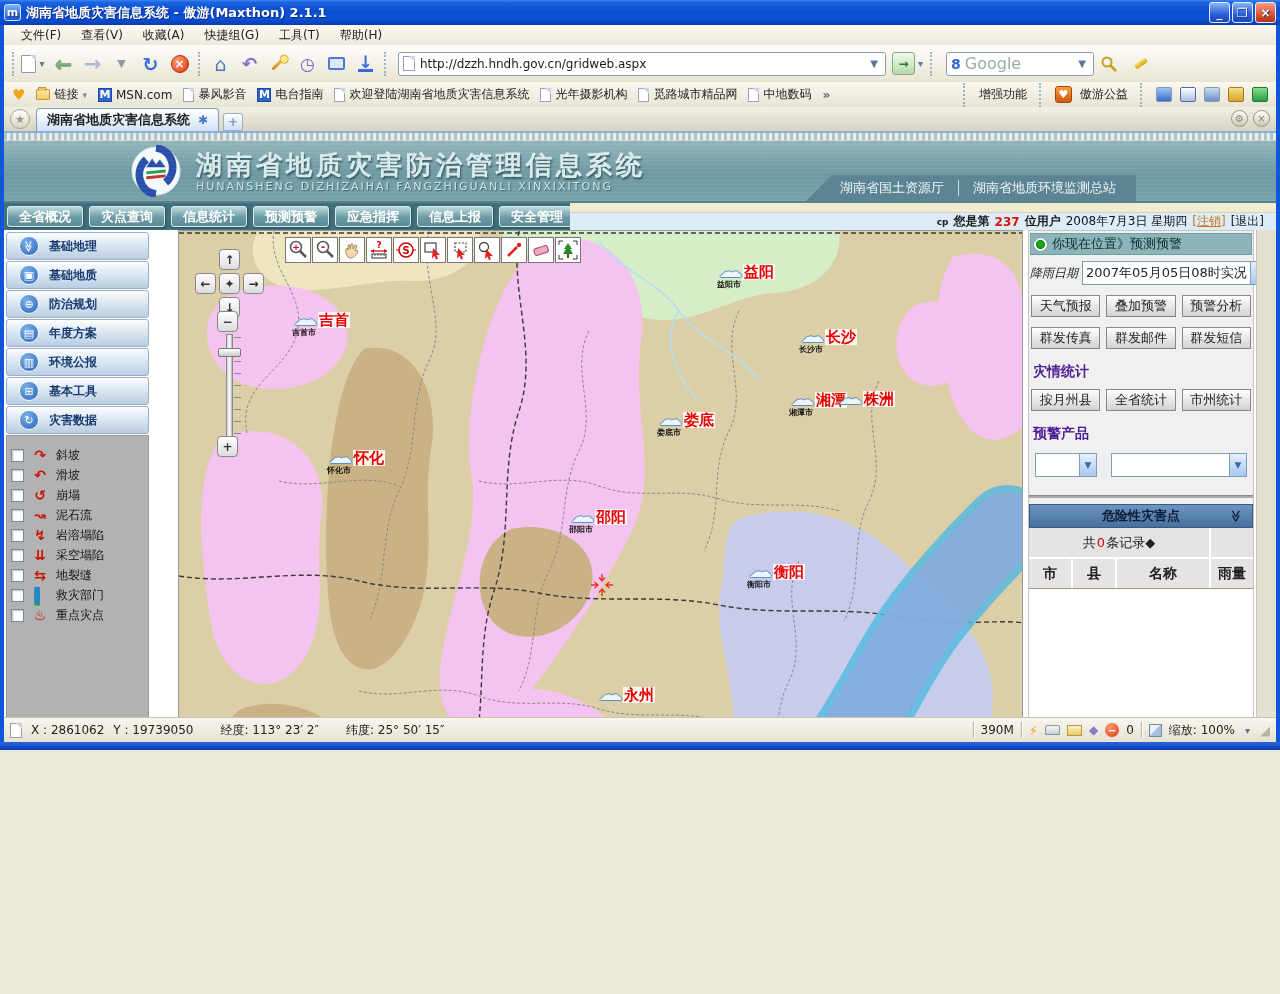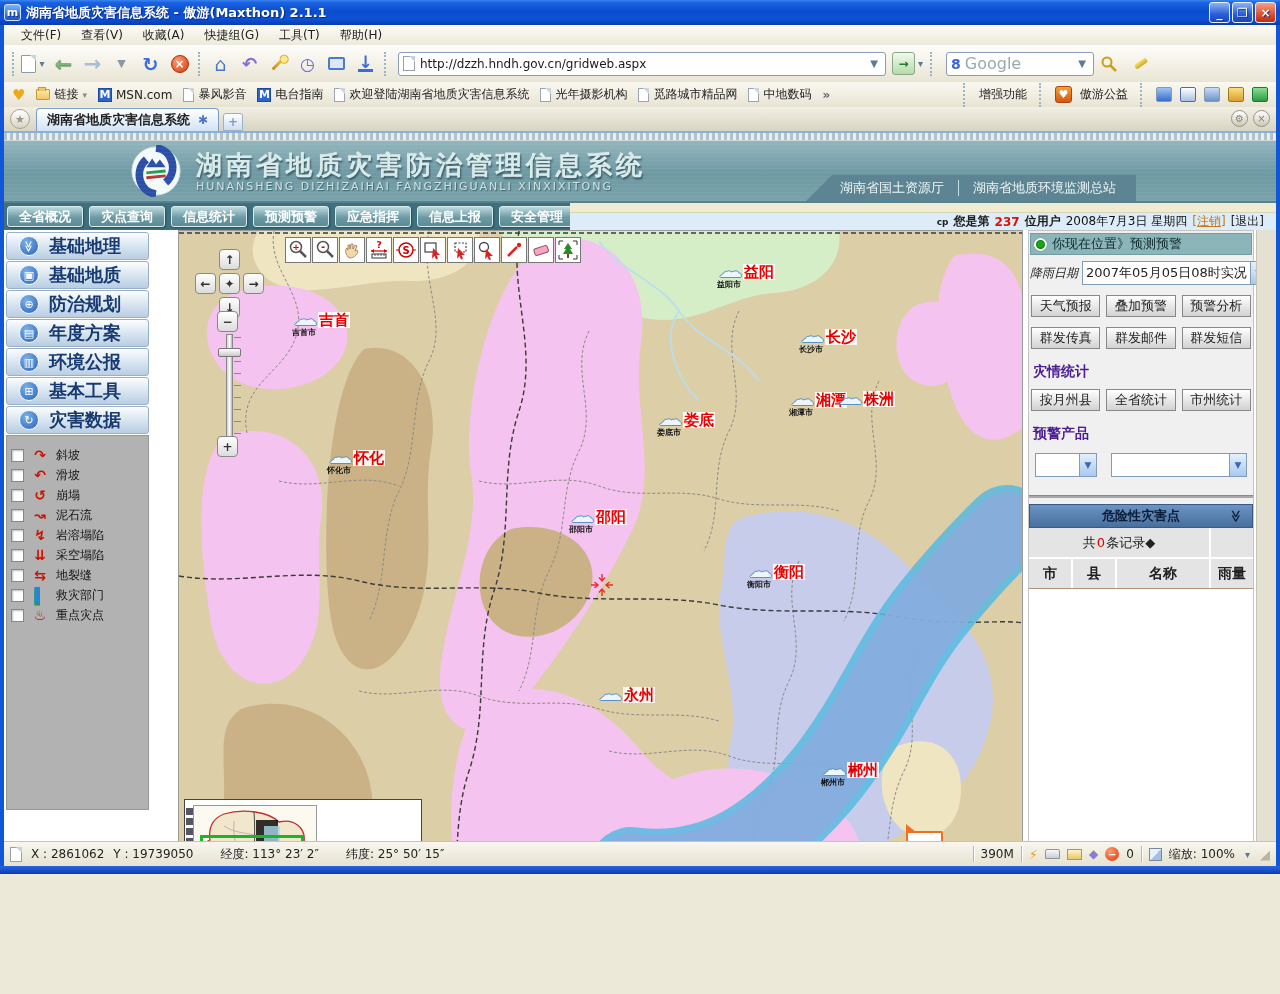--- a/index.html
+++ b/index.html
@@ -88,21 +88,21 @@
   .tab { height:23px; background:linear-gradient(#ffffff,#d2e2f6); border:1px solid #7a9cc8; border-bottom:none; border-radius:4px 4px 0 0;
     display:flex; align-items:center; gap:8px; padding:0 10px; font-weight:bold; font-size:13px; }
   .tab-close { color:#4a78c8; font-weight:bold; font-size:12px; }
   .newtab { width:20px; height:18px; margin:0 0 0 4px; background:linear-gradient(#ffffff,#cfddf0); border:1px solid #9ab0c8;
     border-radius:3px 3px 0 0; color:#7a9ac8; font-weight:bold; display:flex; align-items:center; justify-content:center; }
   .tab-right { margin-left:auto; display:flex; gap:5px; align-items:center; padding-bottom:4px; }
   .round-btn { width:17px; height:17px; border-radius:50%; background:linear-gradient(#fff,#ccc8b8); border:1px solid #989480;
     color:#887; font-size:10px; display:flex; align-items:center; justify-content:center; }
 
   
-  .content { position:relative; height:708px; background:#fff; overflow:hidden; }
+  .content { position:relative; height:584px; background:#fff; overflow:hidden; }
   .stripes { height:8px; background:repeating-linear-gradient(90deg,#b4c2c4 0 3px,#e8eef0 3px 6px); border-bottom:1px solid #cfd8da; }
   .banner { height:62px; position:relative; display:flex; align-items:center;
     background:linear-gradient(180deg,#93b5bc,#6d99a3 55%,#7aa3ab);
     border-bottom:2px solid #55828e; }
   .banner::before { content:""; position:absolute; inset:0; background:repeating-linear-gradient(0deg,rgba(255,255,255,.05) 0 1px,transparent 1px 4px); }
   .logo { margin-left:126px; flex:none; }
   .banner-titles { margin-left:14px; }
   .banner-title { color:#d9eaeb; font-size:26px; font-weight:bold; letter-spacing:4px; line-height:30px;
     text-shadow:1px 2px 2px #32555f,0 0 1px #f0fafa; }
   .banner-sub { color:#cfe3e5; font-size:11px; letter-spacing:2px; text-shadow:1px 1px 1px #3a5f6a; }
@@ -130,21 +130,21 @@
   
   .main { position:relative; height:731px; background:#fff; }
 
   
   .sidebar { position:absolute; left:2px; top:2px; width:143px; }
   .acc-item { height:28px; margin-bottom:1px; background:linear-gradient(180deg,#fcfdfe,#dce8f2 45%,#b9cde2);
     border:1px solid #9ab0c8; border-radius:3px; display:flex; align-items:center; gap:10px; padding-left:12px; }
   .acc-icon { width:20px; height:20px; border-radius:50%; background:radial-gradient(circle at 35% 30%,#7ab0e8,#2a64b8);
     color:#fff; display:flex; align-items:center; justify-content:center; font-size:11px; border:1px solid #f4f8fc; flex:none; }
   .acc-icon.rot span { display:inline-block; transform:rotate(90deg); }
-  .acc-label { color:#173a70; font-weight:bold; font-size:18px; }
+  .acc-label { color:#173a70; font-weight:bold; font-size:12px; }
   .layers { background:#b2b2b2; border:1px solid #989898; padding:9px 4px; height:375px; }
   .layer-row { display:flex; align-items:center; gap:7px; height:20px; }
   .layer-cb { width:13px; height:13px; background:#fff; border:1px solid #7a8a9a; box-shadow:inset 1px 1px 2px #b8c0c8; flex:none; }
   .layer-icon { width:18px; text-align:center; color:#cc1100; font-weight:bold; font-size:14px; line-height:14px; }
   .layer-icon.blue { color:#2288cc; text-shadow:0 2px 0 #2a9a4a; }
   .layer-label { font-size:12px; color:#111; }
 
   
   .mapwrap { position:absolute; left:174px; top:0; width:845px; height:708px; border:1px solid #9a9a9a; background:#dccfa8; overflow:hidden; }
   .mapsvg { position:absolute; left:0; top:0; }

